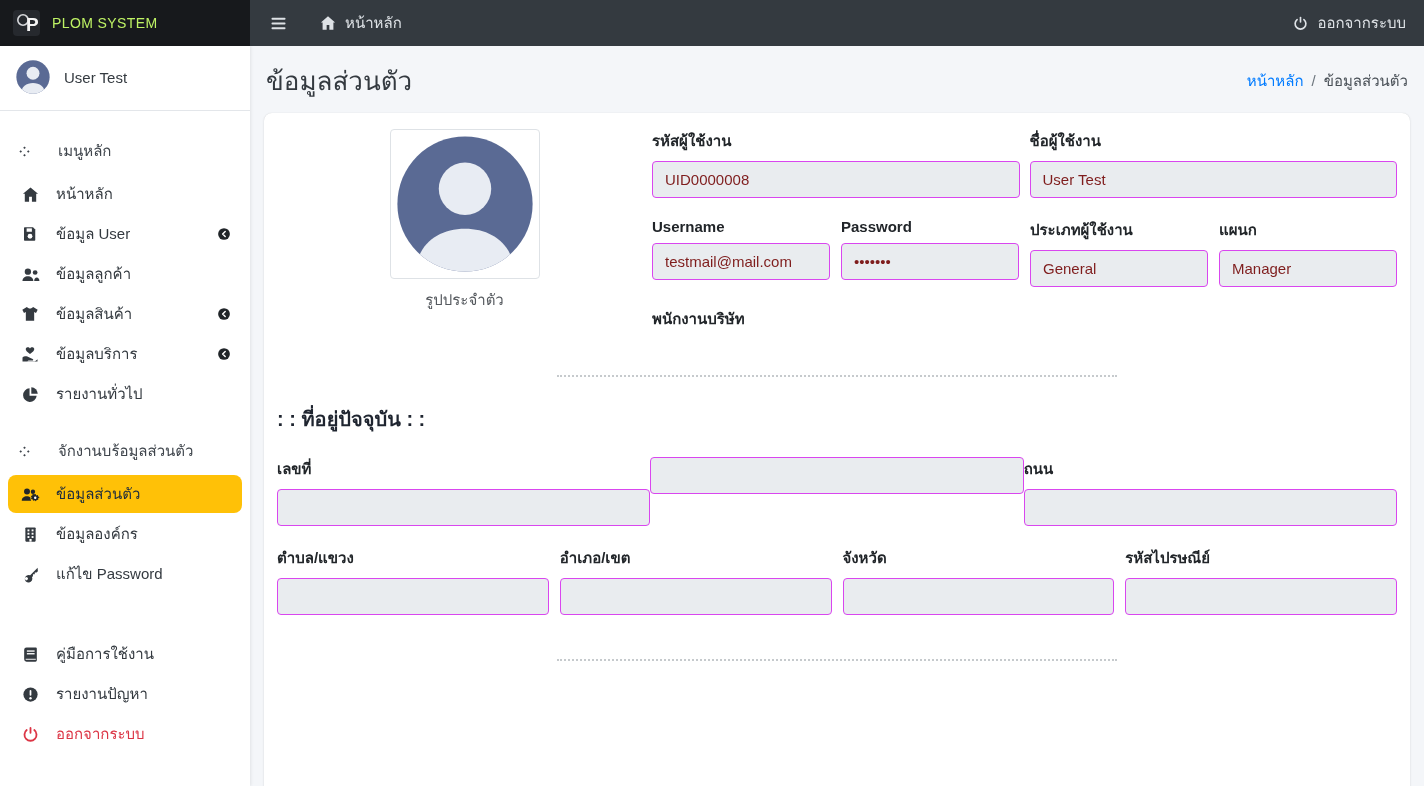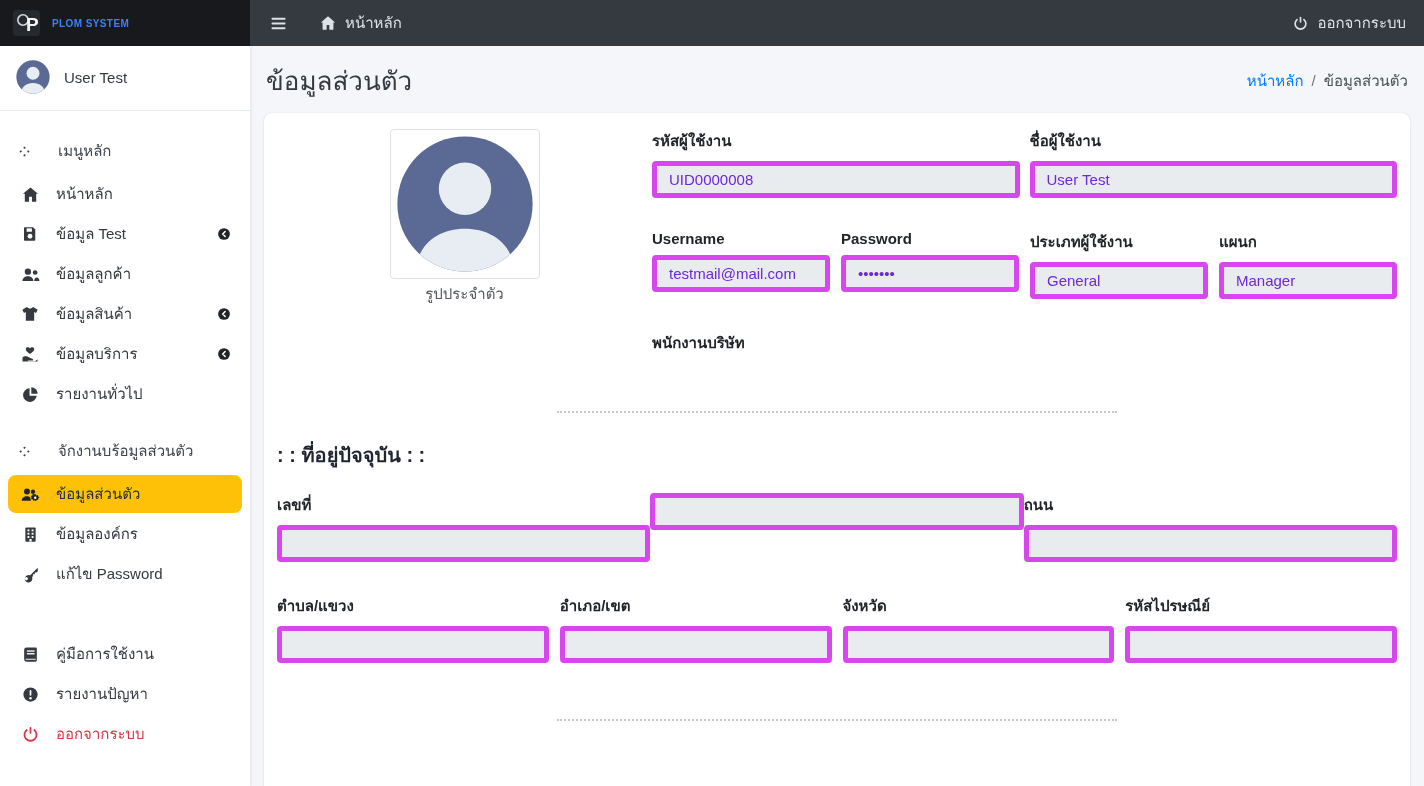--- a/index.html
+++ b/index.html
@@ -9,21 +9,21 @@
     background:#f4f6f9; color:#212529; font-size:15px; position:relative;
   }
   svg { display:block; }
 
   
   .header { display:flex; height:46px; }
   .brand {
     width:250px; background:#17191c; color:#fff; display:flex;
     align-items:center; gap:10px; padding:0 12px; flex-shrink:0;
   }
-  .brand-title { font-weight:bold; font-size:10px; letter-spacing:.4px; color:#3b82f6; }
+  .brand-title { font-weight:normal; font-size:14px; letter-spacing:.4px; color:#bef264; }
   .navbar {
     flex:1; background:#343a40; display:flex; align-items:center;
     padding:0 18px; color:#dee2e6;
   }
   .nav-link { display:flex; align-items:center; gap:8px; color:#dee2e6; cursor:pointer; }
   .nav-home { margin-left:30px; }
   .nav-right { margin-left:auto; }
   .nav-link span { font-size:15px; }
 
   
@@ -73,27 +73,27 @@
   .section-title { font-size:20px; font-weight:bold; color:#1f2530; margin-bottom:22px; }
 
   .basic-row { display:flex; }
   .basic-left { width:375px; flex-shrink:0; display:flex; flex-direction:column; align-items:center; }
   .basic-right { flex:1; }
 
   .avatar-box {
     width:150px; height:150px; background:#fff; border:1px solid #dee2e6;
     border-radius:4px; padding:5px; display:flex; align-items:center; justify-content:center;
   }
-  .avatar-caption { margin-top:3px; color:#55595e; font-size:15px; }
-
-  .fg { margin-bottom:32px; }
+  .avatar-caption { margin-top:9px; color:#55595e; font-size:15px; }
+
+  .fg { margin-bottom:20px; }
   .fg label { display:block; font-weight:bold; font-size:15px; color:#212529; margin-bottom:8px; }
   .fg input {
-    width:100%; height:37px; background:#e9ecef; border:5px solid #d946ef;
-    border-radius:4px; padding:6px 12px; font-size:15px; color:#6d28d9;
+    width:100%; height:37px; background:#e9ecef; border:1px solid #d946ef;
+    border-radius:4px; padding:6px 12px; font-size:15px; color:#7f1d1d;
     font-family:"Liberation Sans","DejaVu Sans",sans-serif;
   }
   .grid2 { display:grid; grid-template-columns:1fr 1fr; column-gap:10px; }
   .grid3 { display:grid; grid-template-columns:repeat(3,1fr); }
   .grid4 { display:grid; grid-template-columns:repeat(4,1fr); column-gap:11px; }
 
   hr.dotted { border:none; border-top:2px dotted #c6cacd; width:50%; margin:24px auto 26px; }
 </style>
 </head>
 <body>
@@ -247,21 +247,21 @@
           </svg>
         </span>
       <span class="mi-label">หน้าหลัก</span>
     </div>
     <div class="menu-item">
       <span class="mi-icon">
           <svg width="18" height="18" viewBox="0 0 24 24">
             <use href="#i-save"></use>
           </svg>
         </span>
-      <span class="mi-label">ข้อมูล Test</span>
+      <span class="mi-label">ข้อมูล User</span>
       <span class="chev">
           <svg width="16" height="16" viewBox="0 0 24 24">
             <use href="#i-chev-left"></use>
           </svg>
         </span>
     </div>
     <div class="menu-item">
       <span class="mi-icon">
           <svg width="21" height="21" viewBox="0 0 24 24">
             <use href="#i-users"></use>

